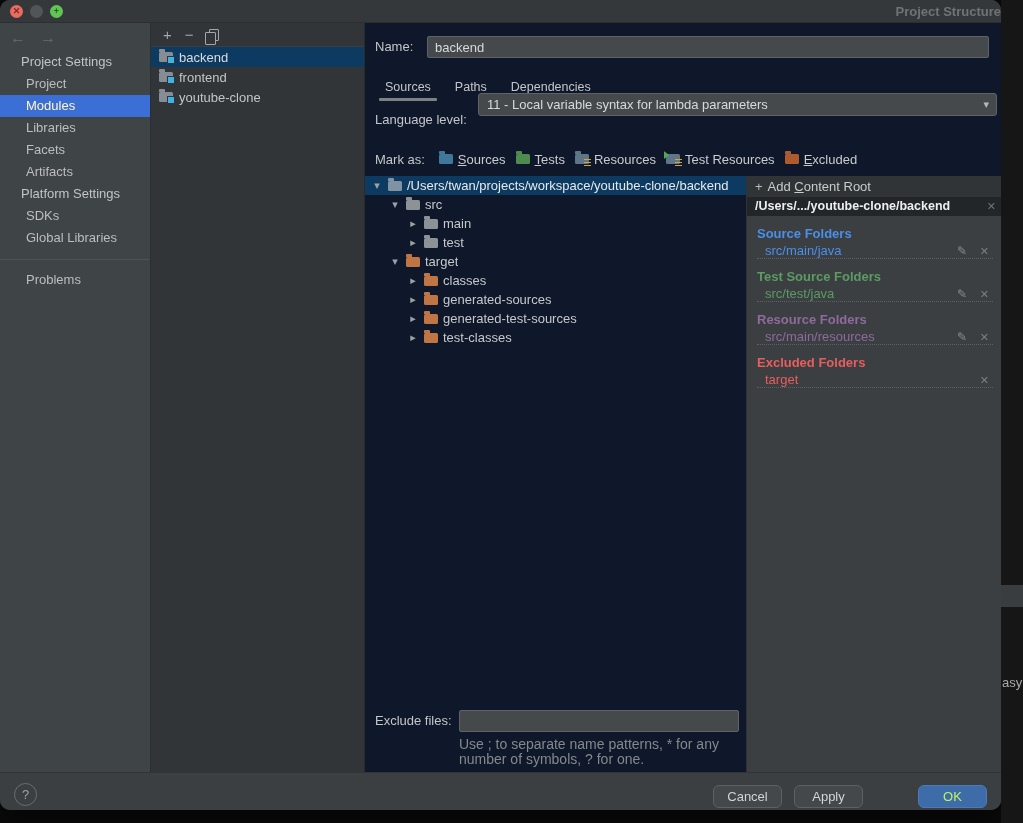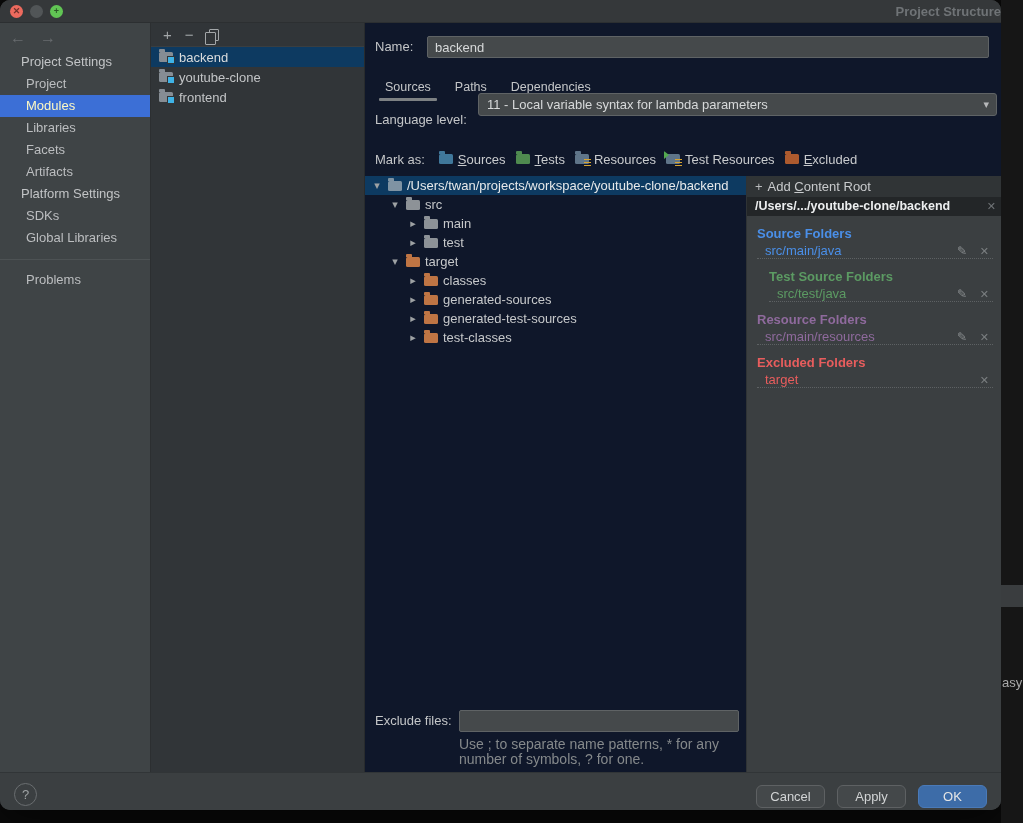--- a/index.html
+++ b/index.html
@@ -75,33 +75,33 @@
   .rpanel { position:absolute; left:381px; top:153px; width:255px; height:596px; border-left:1px solid #2f3335; background:#3b3f41; }
   .addroot { height:21px; line-height:21px; background:#303436; padding-left:8px; color:#c9cbcd; font-size:13px; white-space:nowrap; }
   .addroot .plus { margin-right:5px; color:#b9bbbd; }
   .rheader { position:relative; height:19px; line-height:19px; background:#232628; color:#eceeef; font-weight:bold; font-size:12.5px; padding:0 20px 0 8px; white-space:nowrap; overflow:hidden; }
   .rheader .x { position:absolute; right:5px; top:0; color:#6f7376; font-weight:normal; font-size:11px; }
   .grp { margin:9px 8px 0 10px; }
   .grp-title { font-weight:bold; font-size:13px; height:17px; line-height:17px; }
   .grp-item { position:relative; height:17px; line-height:17px; font-size:13px; padding:0 48px 0 8px; border-bottom:1px dotted #5d6163; white-space:nowrap; }
   .gi-edit { position:absolute; right:26px; top:1px; color:#8a8e90; font-size:12px; }
   .gi-x { position:absolute; right:4px; top:1px; color:#7b7f81; font-size:11px; }
-  .c-blue { color:#4a8fe8; } .c-green { color:#5c9b63;margin-left:12px; } .c-purple { color:#8f6a9d; } .c-red { color:#e85d5d; }
+  .c-blue { color:#4a8fe8; } .c-green { color:#5c9b63; } .c-purple { color:#8f6a9d; } .c-red { color:#e85d5d; }
 
   
   .excl-label { position:absolute; left:10px; top:687px; height:22px; line-height:22px; }
   .excl-input { position:absolute; left:94px; top:687px; width:280px; height:22px; background:#45494b; border:1px solid #5f6365; border-radius:2px; color:#d7d9da; font-family:"Liberation Sans",sans-serif; font-size:13px; padding:0 6px; outline:none; }
   .excl-hint { position:absolute; left:94px; top:714px; font-size:14px; line-height:15px; color:#85898b; }
 
   
   .footer { position:absolute; left:0; top:772px; width:1001px; height:38px; background:#3b3f41; border-top:1px solid #313537; }
   .helpbtn { position:absolute; left:14px; top:10px; width:23px; height:23px; border-radius:50%; border:1px solid #6a6e70; color:#9fa3a5; text-align:center; line-height:21px; font-size:13px; }
   .btns { position:absolute; right:14px; top:12px; display:flex; gap:12px; }
   .btn { min-width:69px; height:23px; border-radius:6px; background:#44484a; border:1px solid #5e6163; color:#d2d4d5; font-size:13px; text-align:center; line-height:21px; padding:0 12px; }
-  .btn.primary { background:#3d6ca8; border-color:#4a7ab8; color:#e5e5e5; }
+  .btn.primary { background:#3d6ca8; border-color:#4a7ab8; color:#bef264;margin-left:43px; }
 
   
   .bgstrip-r { position:absolute; left:1001px; top:0; width:22px; height:823px; background:#161616; }
   .bgband { position:absolute; left:1001px; top:585px; width:22px; height:22px; background:#3a3d3f; }
   .bgtext { position:absolute; left:1002px; top:675px; color:#a9a9a9; font-size:13px; }
 </style>
 </head>
 <body>
 
 <div class="dialog">
@@ -135,25 +135,25 @@
       <span class="tbtn">+</span>
       <span class="tbtn">−</span>
       <span class="copyicon"></span>
     </div>
     <div class="mrow sel">
       <span class="fold f-mod"></span>
       <span>backend</span>
     </div>
     <div class="mrow">
       <span class="fold f-mod"></span>
-      <span>youtube-clone</span>
+      <span>frontend</span>
     </div>
     <div class="mrow">
       <span class="fold f-mod"></span>
-      <span>frontend</span>
+      <span>youtube-clone</span>
     </div>
   </div>
 
   <div class="content">
     <div class="namerow-label">Name:</div>
     <input class="namerow-input" value="backend" style="">
 
     <div class="tabs">
       <div class="tab sel">Sources</div>
       <div class="tab">Paths</div>

